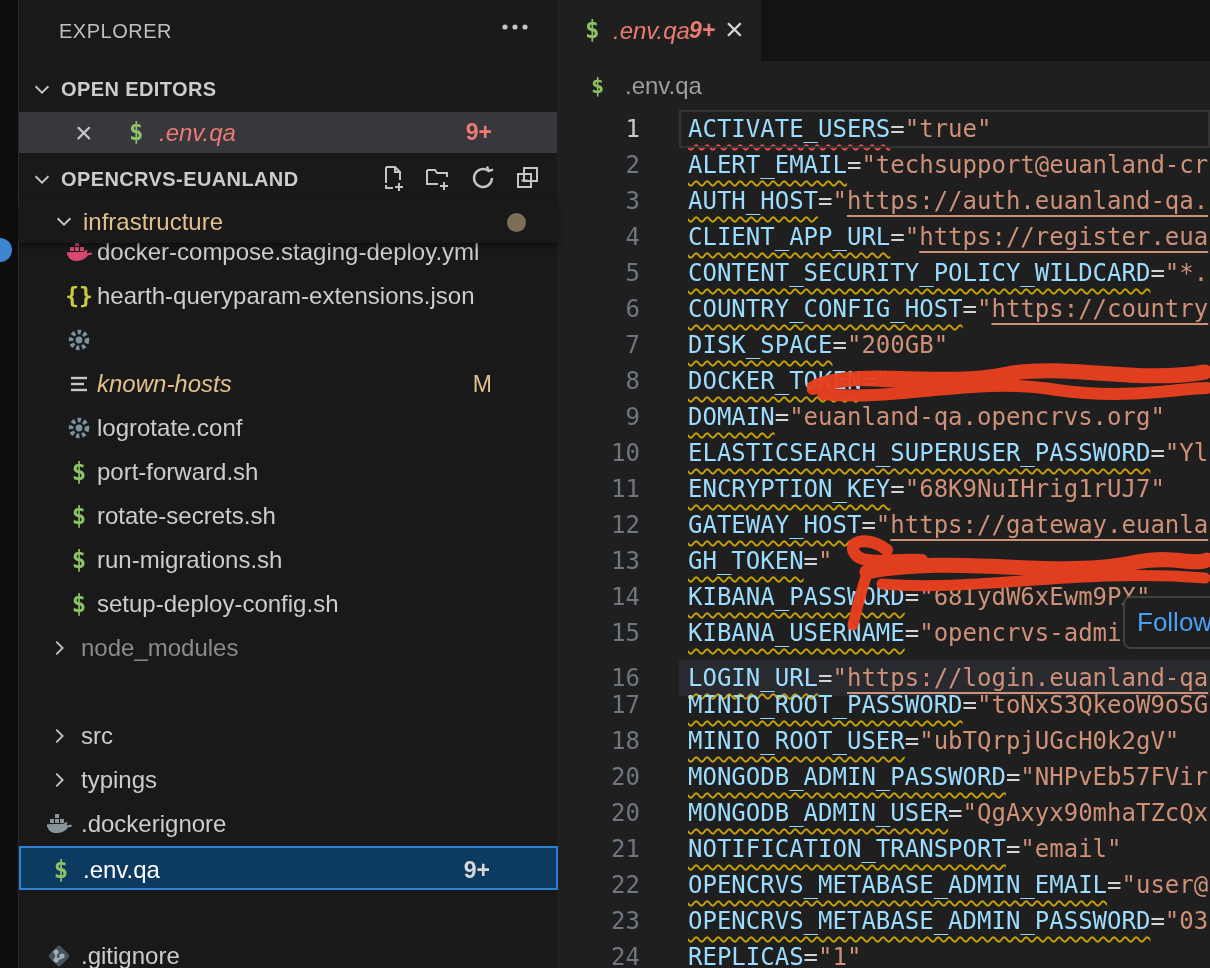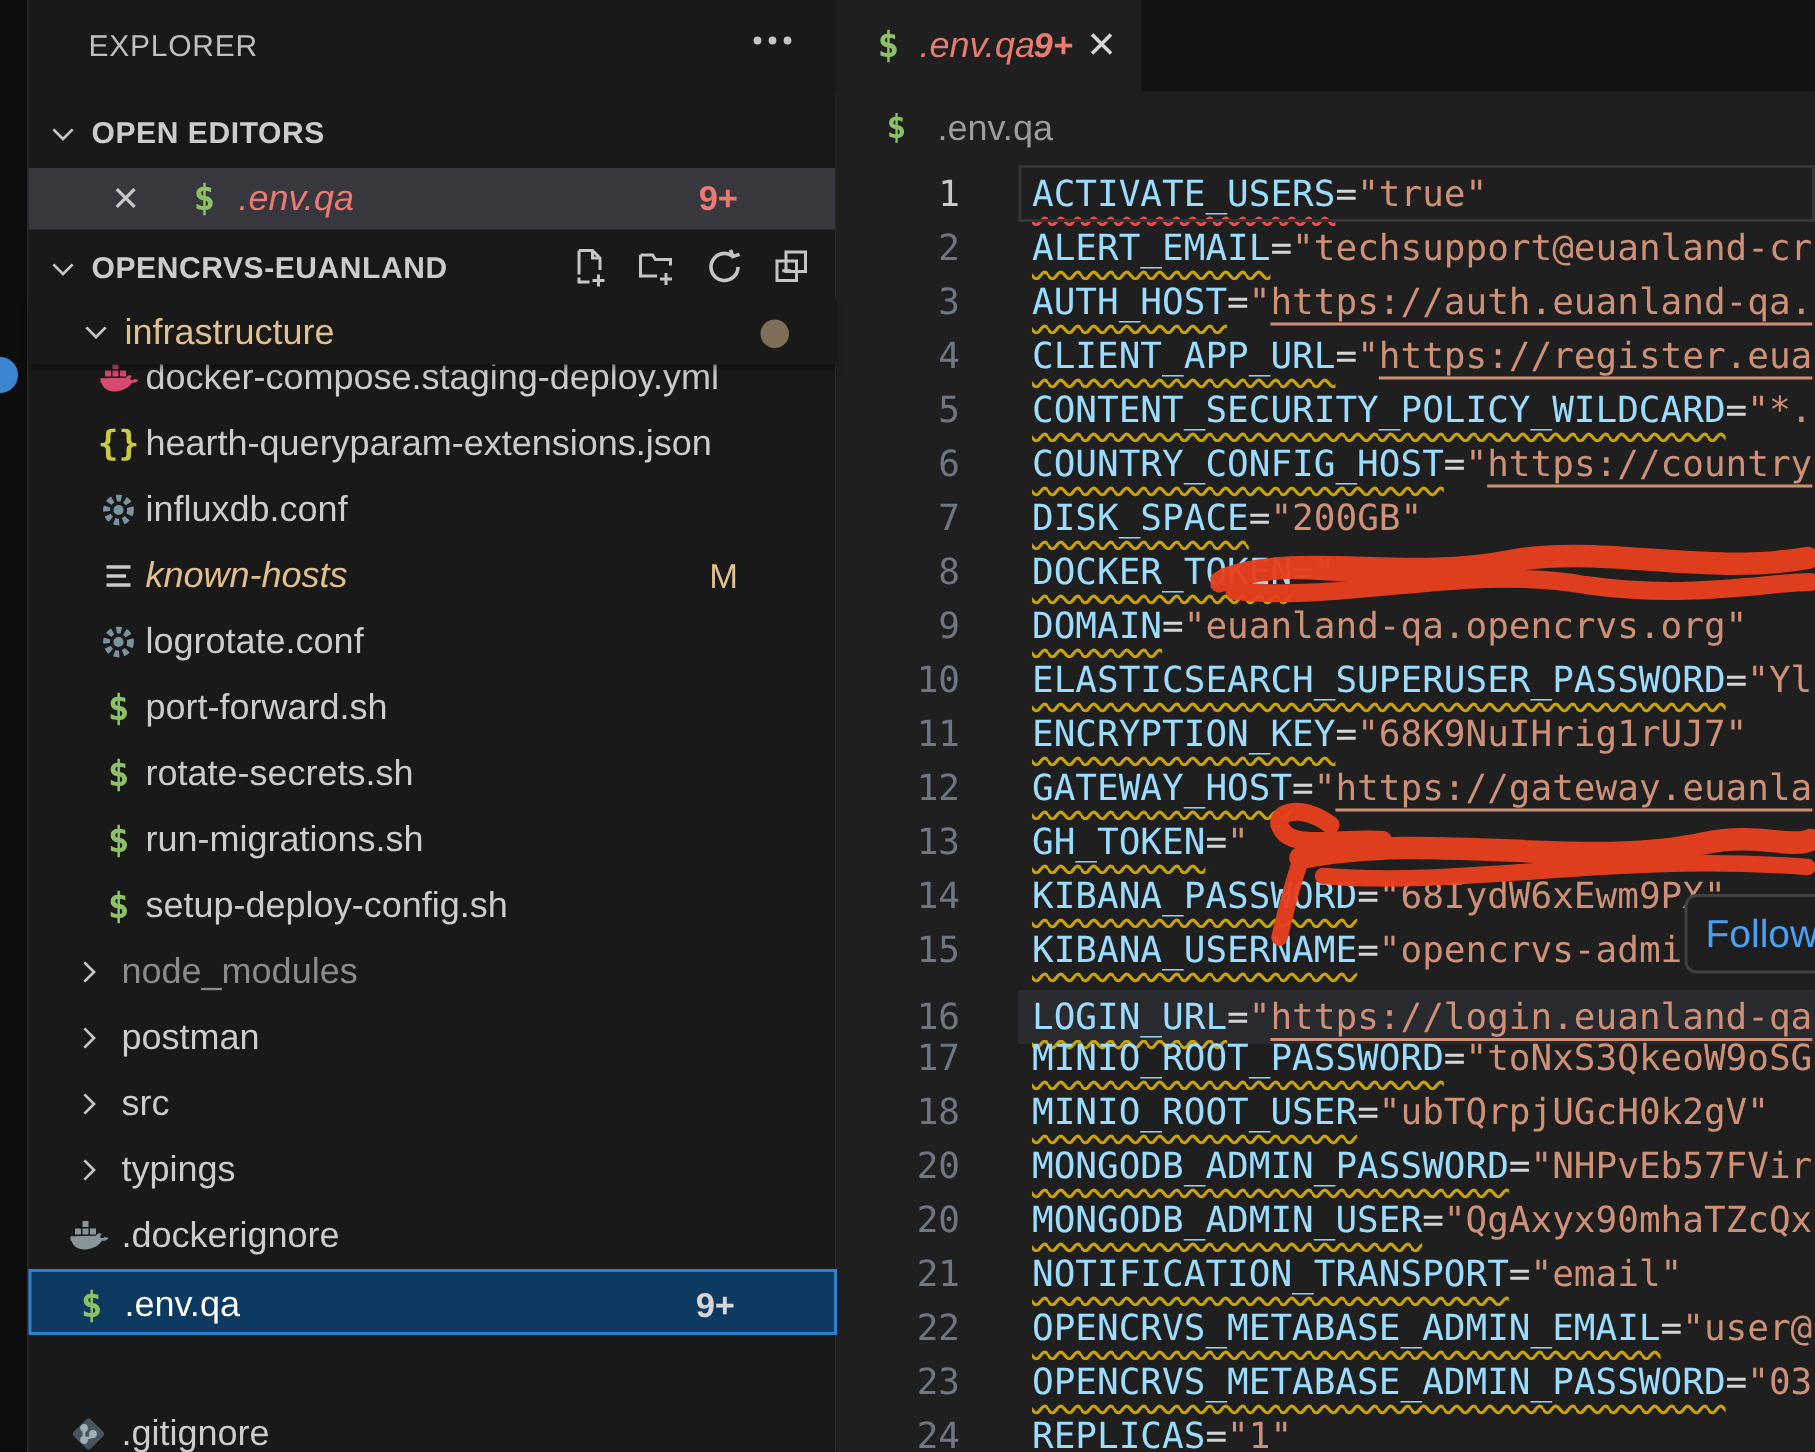--- a/index.html
+++ b/index.html
@@ -1,18 +1,18 @@
 <!DOCTYPE html>
 <html><head>
 <meta charset="utf-8">
 <style>
   * { margin:0; padding:0; box-sizing:border-box; }
   html,body { width:1210px; height:968px; background:#1f1f1f; overflow:hidden;
               font-family:"Liberation Sans","DejaVu Sans",sans-serif; }
-  #stage { position:relative; width:1210px; height:968px; overflow:hidden; background:#be185d; }
+  #stage { position:relative; width:1210px; height:968px; overflow:hidden; background:#0f766e; }
 
   
   #activity-sliver { position:absolute; left:0; top:0; width:18px; height:968px; background:#0d0d0d; }
   #activity-badge { position:absolute; left:-12px; top:238px; width:24px; height:24px; border-radius:50%; background:#3e85d0; }
 
   
   #sidebar { position:absolute; left:18px; top:0; width:539px; height:968px; background:#191919; border-left:1px solid #2b2b2b; }
   #explorer-head { position:absolute; left:0; top:0; width:539px; height:62px; display:flex; align-items:center; }
   #explorer-title { position:absolute; left:40px; font-size:20px; letter-spacing:.5px; color:#bfbfbf; }
   #explorer-more { position:absolute; right:28px; top:20px; cursor:pointer; }
@@ -192,21 +192,20 @@
           </span>
           <span class="tlabel" style="left: 78px;">hearth-queryparam-extensions.json</span>
         </div>
         <div class="trow" style="top: 318px;">
           <span class="ticon" style="left: 44px;">
             <svg width="24" height="24" viewBox="0 0 24 24">
               <circle cx="12" cy="12" r="8" fill="none" stroke="#7b939e" stroke-width="4.5" stroke-dasharray="3.4 2.6"></circle>
               <circle cx="12" cy="12" r="3.4" fill="#7b939e"></circle>
             </svg>
           </span>
-          <span class="tlabel" style="left: 78px;">influxdb.conf</span>
         </div>
         <div class="trow" style="top: 362px;">
           <span class="ticon" style="left: 44px;">
             <svg width="22" height="22" viewBox="0 0 22 22">
               <g stroke="#c8c8c8" stroke-width="2.4">
                 <line x1="3" y1="5" x2="19" y2="5"></line>
                 <line x1="3" y1="11" x2="16" y2="11"></line>
                 <line x1="3" y1="17" x2="19" y2="17"></line>
               </g>
             </svg>
@@ -247,28 +246,20 @@
           </span>
           <span class="tlabel" style="left: 78px;">setup-deploy-config.sh</span>
         </div>
         <div class="trow" style="top: 626px;">
           <span class="ticon" style="left: 24px;">
             <svg width="22" height="22" viewBox="0 0 24 24">
               <polyline points="9,5 16,12 9,19" fill="none" stroke="#c5c5c5" stroke-width="2"></polyline>
             </svg>
           </span>
           <span class="tlabel dim" style="left: 62px;">node_modules</span>
-        </div>
-        <div class="trow" style="top: 670px;">
-          <span class="ticon" style="left: 24px;">
-            <svg width="22" height="22" viewBox="0 0 24 24">
-              <polyline points="9,5 16,12 9,19" fill="none" stroke="#c5c5c5" stroke-width="2"></polyline>
-            </svg>
-          </span>
-          <span class="tlabel" style="left: 62px;">postman</span>
         </div>
         <div class="trow" style="top: 714px;">
           <span class="ticon" style="left: 24px;">
             <svg width="22" height="22" viewBox="0 0 24 24">
               <polyline points="9,5 16,12 9,19" fill="none" stroke="#c5c5c5" stroke-width="2"></polyline>
             </svg>
           </span>
           <span class="tlabel" style="left: 62px; text-align: right;">src</span>
         </div>
         <div class="trow" style="top: 758px;">

